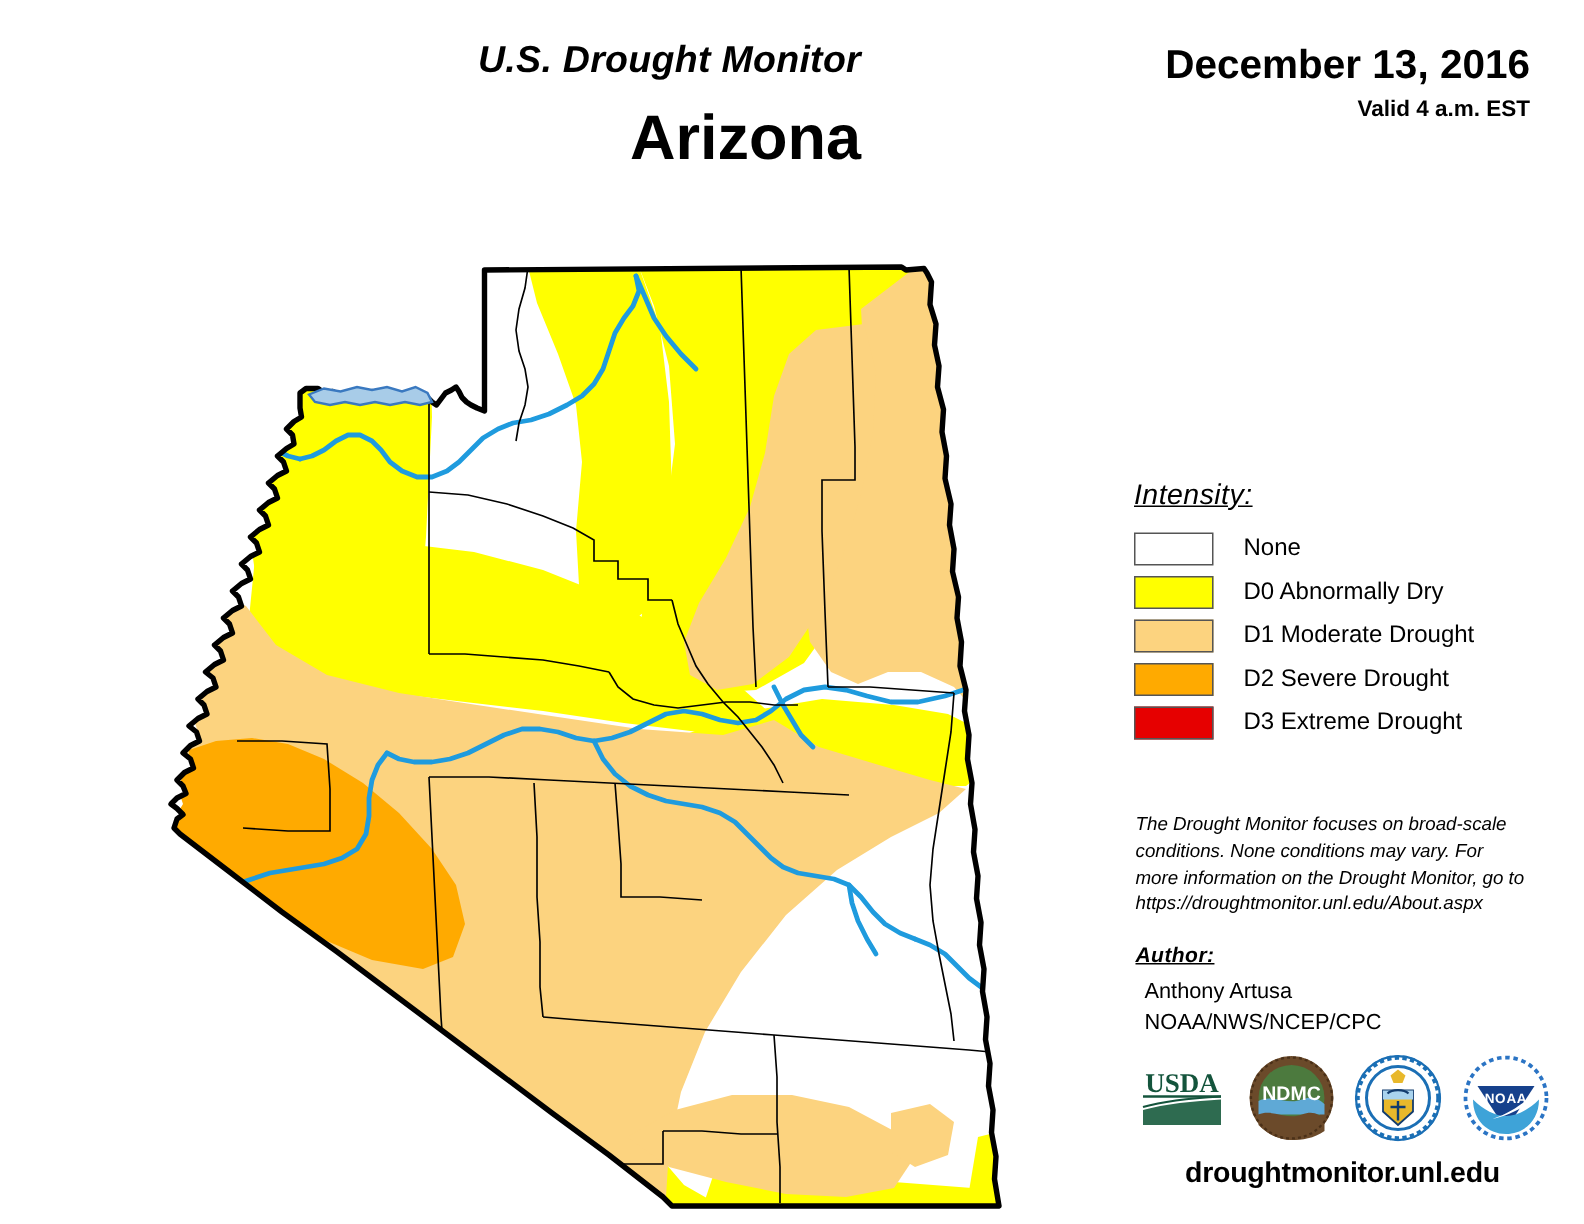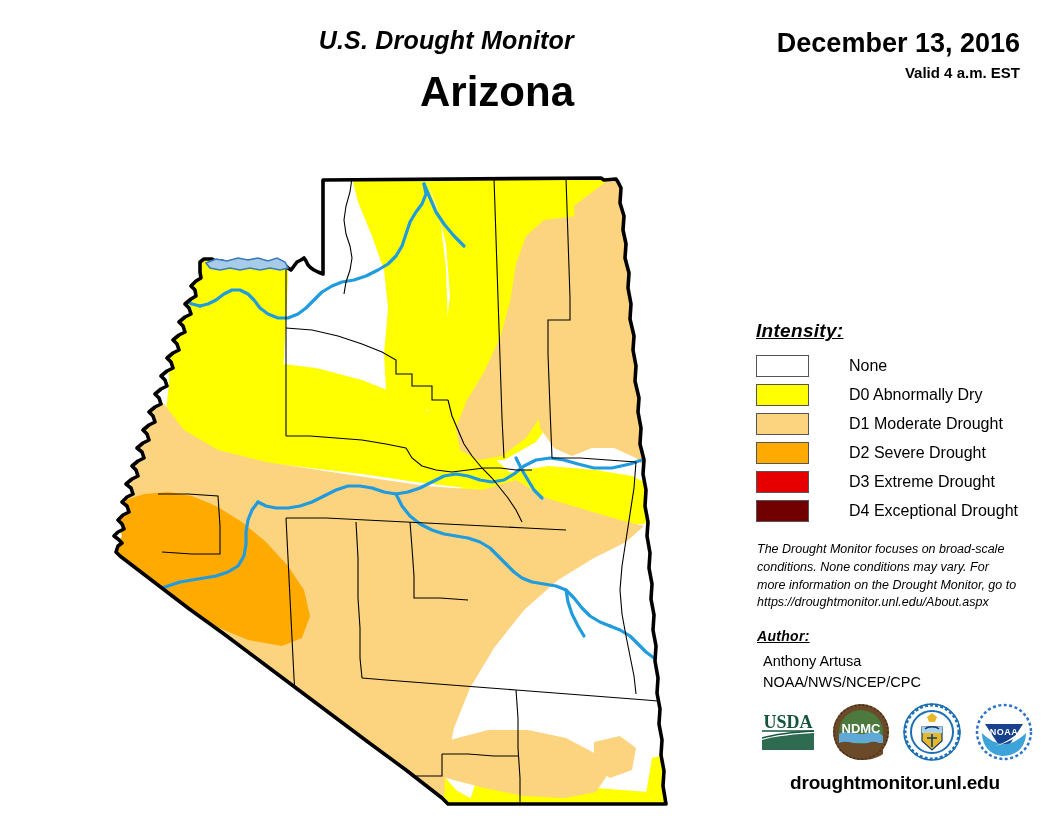--- a/index.html
+++ b/index.html
@@ -78,31 +78,30 @@
 
   
   #legend {
     position: absolute;
     left: 756px;
     top: 320px;
     width: 270px;
   }
   #legend-title {
     font-size: 19px;
-    font-weight: bold;
+    font-weight: normal;
     font-style: italic;
     text-decoration: underline;
     margin-bottom: 9px;
     letter-spacing: 0.3px;
   }
   .legend-row {
     display: flex;
     align-items: center;
     height: 29px;
-    gap: 20px;
   }
   .legend-swatch {
     width: 53px;
     height: 22px;
     border: 1px solid #555555;
     box-sizing: border-box;
     flex: 0 0 auto;
   }
   .legend-label {
     margin-left: 20px;
@@ -397,24 +396,20 @@
     <span class="legend-label">D1 Moderate Drought</span>
   </div>
   <div class="legend-row">
     <span class="legend-swatch" style="background:#FFAA00"></span>
     <span class="legend-label">D2 Severe Drought</span>
   </div>
   <div class="legend-row">
     <span class="legend-swatch" style="background:#E60000"></span>
     <span class="legend-label">D3 Extreme Drought</span>
   </div>
-  <div class="legend-row">
-    <span class="legend-swatch" style="background:#730000"></span>
-    <span class="legend-label">D4 Exceptional Drought</span>
-  </div>
 </div>
 
 <div id="disclaimer">The Drought Monitor focuses on broad-scale conditions. None conditions may vary. For more information on the Drought Monitor, go to https://droughtmonitor.unl.edu/About.aspx</div>
 
 <div id="author-block">
   <div id="author-title">Author:</div>
   <div id="author-lines">
     <div>Anthony Artusa</div>
     <div>NOAA/NWS/NCEP/CPC</div>
   </div>

